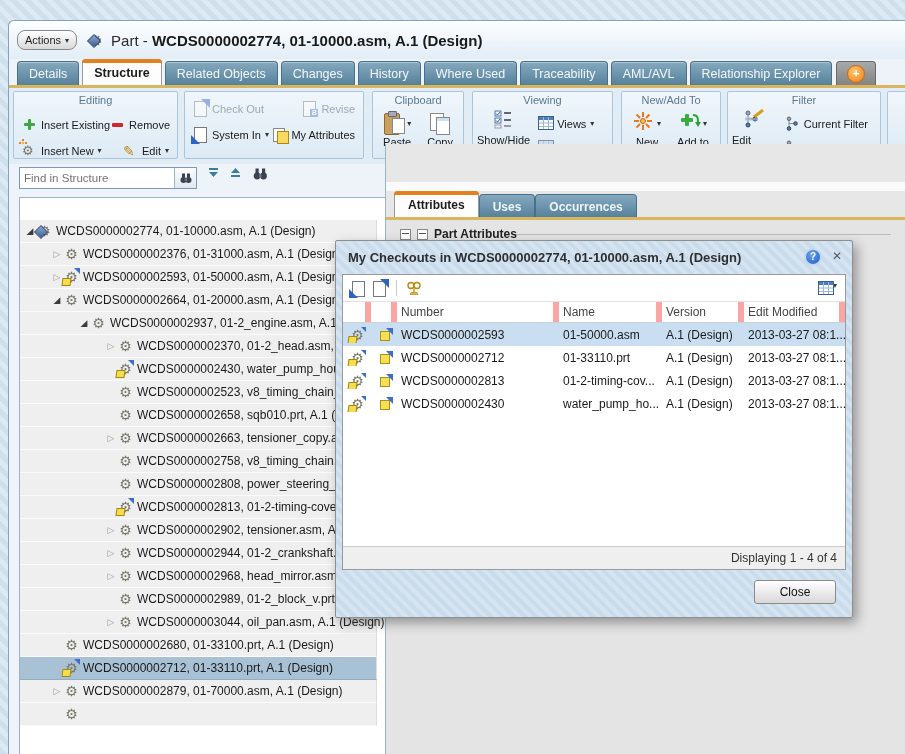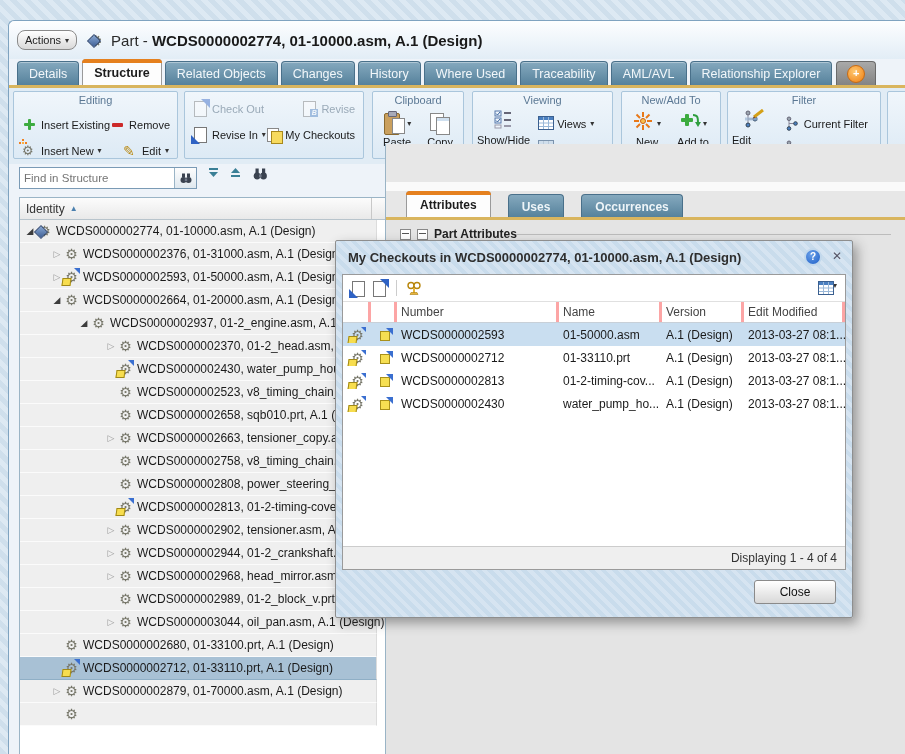--- a/index.html
+++ b/index.html
@@ -119,21 +119,21 @@
   .expE{font-size:9px;color:#3c3c3c;}
   .tico{position:relative;width:17px;height:16px;flex:none;margin-right:3px;text-align:center;}
   .coflag{position:absolute;left:-1px;bottom:-1px;width:7px;height:6px;background:#f7dd4e;
           border:1px solid #a08818;transform:skewX(-8deg);}
   .cocorner{position:absolute;right:0;top:-1px;width:0;height:0;
           border-left:6px solid transparent;border-top:6px solid #3a6fd0;}
   
   .rpanel{position:absolute;left:385px;top:144px;width:520px;height:610px;background:#e7e7e7;
           border-left:1px solid #9ab4c6;}
   .rpanel .whitestrip{position:absolute;left:0;top:38px;width:100%;height:9px;background:#fafafa;}
-  .subtabs{position:absolute;left:20px;top:47px;display:flex;align-items:flex-end;gap:17px;}
+  .subtabs{position:absolute;left:8px;top:47px;display:flex;align-items:flex-end;gap:0;}
   .stab{height:23px;padding:0 13px;display:flex;align-items:center;font-size:12px;color:#eef5f8;
         background:linear-gradient(#85a9be,#54809a);border:1px solid #49708a;border-bottom:none;
         border-radius:4px 4px 0 0;cursor:pointer;font-weight:bold;}
   .stab.active{position:relative;height:26px;background:#fdfdfd;color:#1c1c1c;font-weight:bold;border-color:#9a9a9a;}
   .stab.active::before{content:"";position:absolute;left:-1px;right:-1px;top:-1px;height:4px;
         background:#e5801e;border-radius:4px 4px 0 0;}
   .rgold{position:absolute;left:0;top:73px;width:100%;height:3px;background:#d9b55e;}
   .rcontent{position:absolute;left:0;top:76px;width:100%;bottom:0;background:#e4e4e4;}
   .secthdr{position:absolute;left:14px;top:7px;display:flex;align-items:center;gap:6px;
            font-size:12px;font-weight:bold;color:#222;}
@@ -152,21 +152,21 @@
          font-weight:bold;line-height:14px;text-align:center;cursor:pointer;
          box-shadow:0 0 0 2px #c2d8ec;}
   .dclose{position:absolute;right:10px;top:8px;font-size:12px;color:#556;cursor:pointer;}
   .dcontent{position:absolute;left:6px;top:33px;width:504px;height:296px;background:#fff;
             border:1px solid #9a9a9a;box-sizing:border-box;}
   .dtool{height:26px;display:flex;align-items:center;border-bottom:1px solid #e0e0e0;padding:0 5px;}
   .dtool .sp{flex:1;}
   .vsep{width:1px;height:16px;background:#ccc;margin:0 6px;}
   .dico{display:inline-flex;margin:0 3px;cursor:pointer;}
   .dhdr{height:20px;display:flex;border-bottom:1px solid #c8d0d8;font-size:12px;color:#444;}
-  .dhc{display:flex;align-items:center;padding-left:4px;border-right:3px solid #fca5a5;
+  .dhc{display:flex;align-items:center;padding-left:4px;border-right:6px solid #fca5a5;
        box-sizing:border-box;cursor:pointer;}
   .drow{height:23px;display:flex;align-items:center;font-size:12px;color:#1a1a1a;cursor:pointer;}
   .drow.sel{background:#c9def0;}
   .dcell{padding-left:4px;box-sizing:border-box;white-space:nowrap;overflow:hidden;}
   .c0{width:28px;display:flex;justify-content:center;}
   .c1{width:26px;display:flex;justify-content:center;}
   .c2{width:162px;}.c3{width:103px;}.c4{width:82px;}.c5{width:101px;}
   .dfoot{position:absolute;left:0;bottom:0;width:100%;height:23px;background:#efefef;
          border-top:1px solid #ccc;display:flex;align-items:center;justify-content:flex-end;
          font-size:12px;color:#333;padding-right:8px;box-sizing:border-box;}
@@ -280,29 +280,29 @@
               </span>
               <span class="tlabel">Revise</span>
             </span>
           </div>
           <div class="trow">
             <span class="titem">
               <span class="ic">
                 <i class="pgbox"></i>
                 <i class="arrSW"></i>
               </span>
-              <span class="tlabel">Revise In</span>
+              <span class="tlabel">System In</span>
               <span class="dd">▾</span>
             </span>
             <span class="titem">
               <span class="ic">
                 <i class="pgback"></i>
                 <i class="pgfront"></i>
               </span>
-              <span class="tlabel">My Checkouts</span>
+              <span class="tlabel">My Attributes</span>
             </span>
           </div>
         </div>
         <div class="tgroup" style="width: 92px; margin-left: 8px;">
           <div class="tgtitle">Clipboard</div>
           <div class="bigrow">
             <div class="titemB">
               <span class="icoTop">
                 <span class="icB">
                   <i class="clipB"></i>
@@ -498,27 +498,20 @@
             <circle cx="5" cy="9" r="3.4" fill="#3a4250"></circle>
             <circle cx="11.5" cy="9" r="3.4" fill="#3a4250"></circle>
             <rect x="3.5" y="1.5" width="3.2" height="5" fill="#3a4250"></rect>
             <rect x="10" y="1.5" width="3.2" height="5" fill="#3a4250"></rect>
             <rect x="7" y="7.5" width="2.6" height="2.8" fill="#707888"></rect>
           </svg>
       </span>
     </div>
 
     <div class="treebox">
-      <div class="idhdr">
-        <span class="idcell">
-          <span>Identity</span>
-          <span class="sortarr">▲</span>
-        </span>
-        <span class="gutter"></span>
-      </div>
       <div class="tree" id="tree">
           <div class="noderow" style="top: 0px; padding-left: 4px;">
             <span class="exp expE">◢</span>
             <span class="tico"><span class="gearGlyph">⚙</span><span class="diam"></span></span>
             <span class="ttext">WCDS0000002774, 01-10000.asm, A.1 (Design)</span>
           </div>
           <div class="noderow" style="top: 23px; padding-left: 31px;">
             <span class="exp expC">▷</span>
             <span class="tico"><span class="gearGlyph">⚙</span></span>
             <span class="ttext">WCDS0000002376, 01-31000.asm, A.1 (Design)</span>

